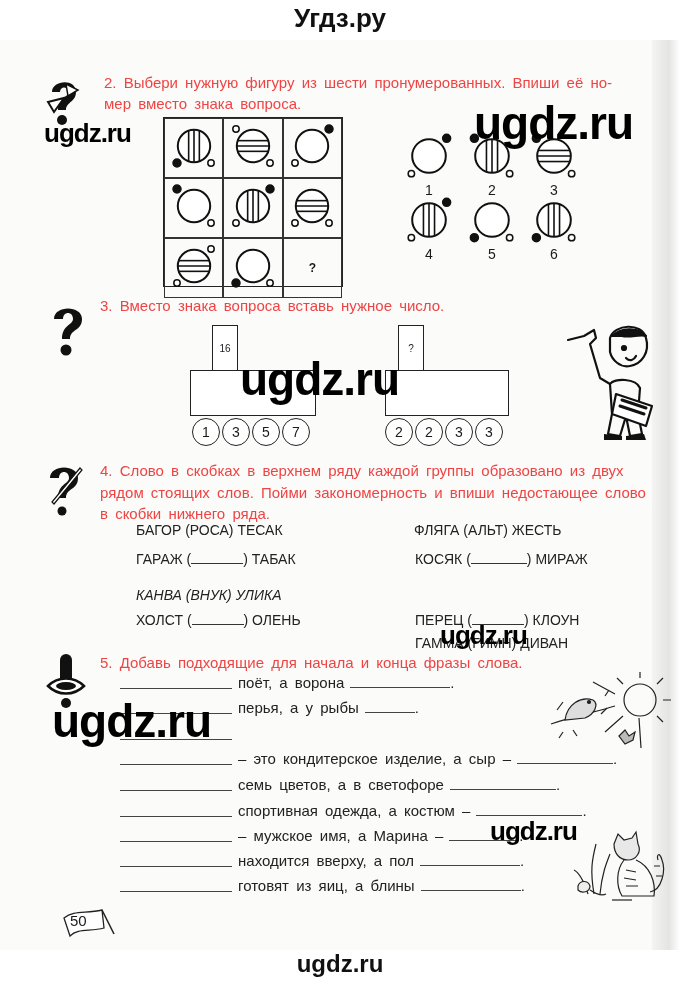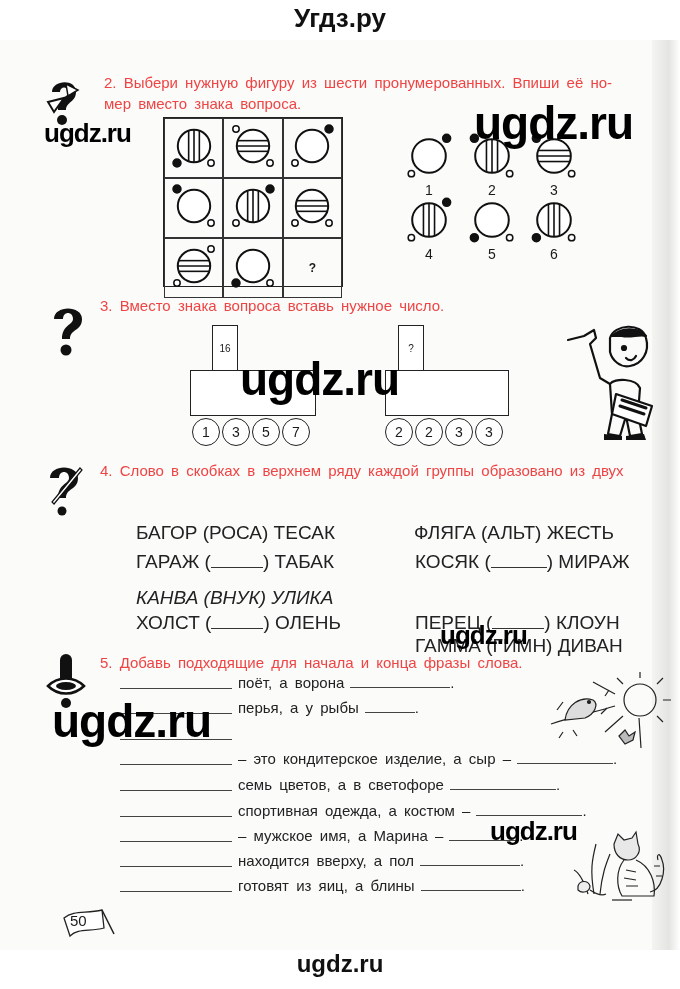--- a/index.html
+++ b/index.html
@@ -31,21 +31,21 @@
 
     
     .train { position: absolute; }
     .chimney { position: absolute; border: 1.5px solid #222; background: #fff; font-size: 10px;
       display: flex; align-items: center; justify-content: center; }
     .body-box { position: absolute; border: 1.5px solid #222; background: #fff; }
     .wheel { position: absolute; width: 28px; height: 28px; border: 1.5px solid #222; border-radius: 50%;
       background: #fff; font-size: 14px; display: flex; align-items: center; justify-content: center; }
 
     
-    .word { position: absolute; font-size: 19px; color: #222; white-space: nowrap; }
+    .word { position: absolute; font-size: 14px; color: #222; white-space: nowrap; }
     .blank { display: inline-block; border-bottom: 1px solid #333; vertical-align: baseline; height: 12px; }
 
     
     .line-row { position: absolute; left: 120px; font-size: 15px; color: #222; white-space: nowrap; height: 20px; }
     .lead-blank { position: absolute; left: 0; top: 14px; width: 112px; border-bottom: 1px solid #444; }
     .row-text { position: absolute; left: 118px; top: 0; word-spacing: 3px; }
     .tail-blank { display: inline-block; border-bottom: 1px solid #444; height: 14px; vertical-align: baseline; margin-left: 6px; }
 
     .page-num { position: absolute; left: 60px; top: 906px; width: 56px; height: 36px; }
   </style>
@@ -241,20 +241,22 @@
   <path d="M44 116 L62 118 L62 122 L44 122 Z M66 118 L84 116 L86 122 L66 122 Z" fill="#111"></path>
 </svg>
 
 <svg class="task-icon" style="left:44px; top:462px;" viewBox="0 0 40 60">
   <path d="M6 16 C6 2 34 2 34 16 C34 28 22 26 22 36 L14 36 C14 22 25 22 25 16 C25 8 15 8 15 16 Z" fill="#111"></path>
   <circle cx="18" cy="49" r="4.5" fill="#111"></circle>
   <path d="M36 6 L8 40 L10 42 L38 8 Z" fill="#fff" stroke="#111" stroke-width="1.2"></path>
 </svg>
 <div class="task-text" style="left:100px; top:460px; width:548px; line-height:21.5px;">
   <div>4. Слово в скобках в верхнем ряду каждой группы образовано из двух</div>
+  <div>рядом стоящих слов. Пойми закономерность и впиши недостающее слово</div>
+  <div>в скобки нижнего ряда.</div>
 </div>
 
 <div class="word" style="left:136px; top:522px;">БАГОР (РОСА) ТЕСАК</div>
 <div class="word" style="left:136px; top:551px;">
   <span>ГАРАЖ (</span><span class="blank" style="width:52px;"></span><span>) ТАБАК</span>
 </div>
 <div class="word" style="left:414px; top:522px;">ФЛЯГА (АЛЬТ) ЖЕСТЬ</div>
 <div class="word" style="left:415px; top:551px;">
   <span>КОСЯК (</span><span class="blank" style="width:56px;"></span><span>) МИРАЖ</span>
 </div>

